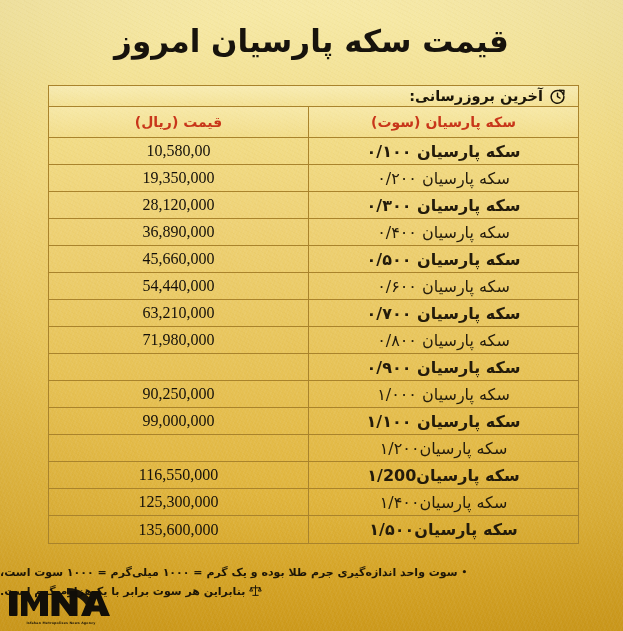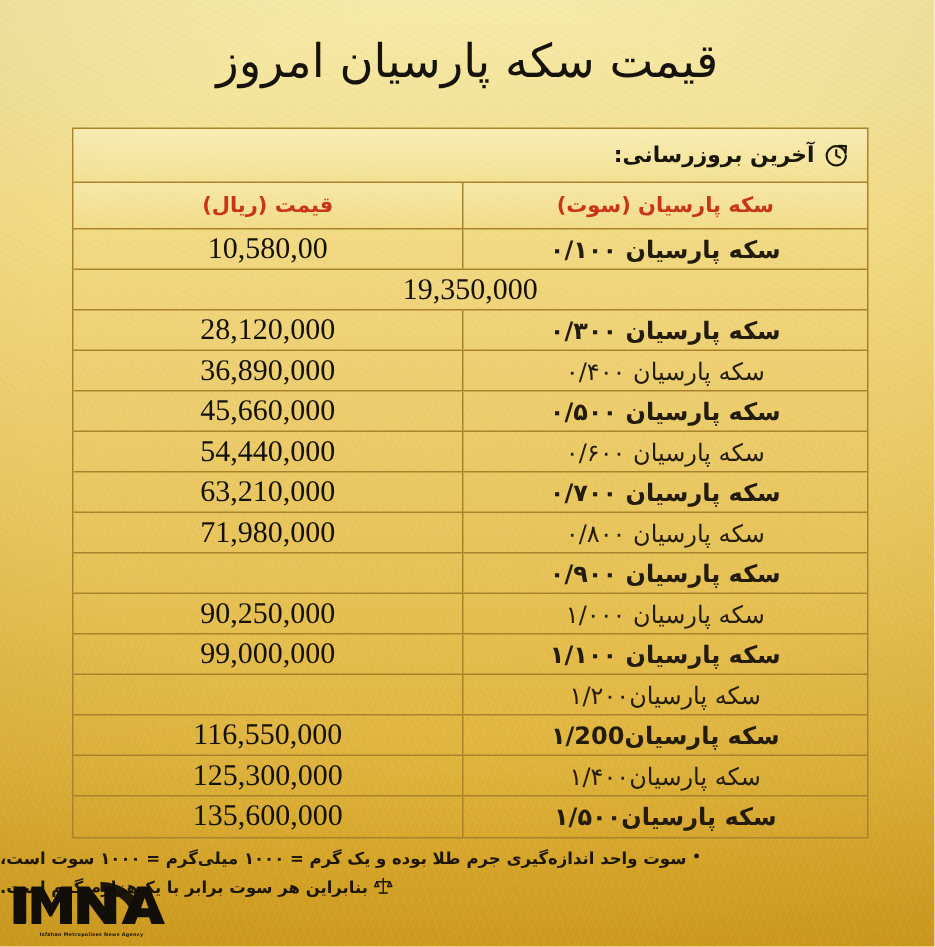--- a/index.html
+++ b/index.html
@@ -46,39 +46,39 @@
   }
 
   
   .title {
     position: absolute;
     top: 22px;
     left: 0;
     right: 0;
     text-align: center;
     font-size: 31px;
-    font-weight: normal;
+    font-weight: bold;
     color: #17130c;
     letter-spacing: -0.3px;
     line-height: 1.25;
     z-index: 3;
   }
 
   
   .table-wrap {
     position: absolute;
     top: 85px;
     left: 48px;
     width: 531px;
     border: 1px solid #a9832c;
     z-index: 3;
   }
 
   .update-row {
-    height: 36px;
+    height: 21px;
     border-bottom: 1px solid #a9832c;
     display: flex;
     align-items: center;
     justify-content: flex-start;
     padding: 0 12px 0 0;
     background: linear-gradient(to bottom, rgba(255,252,225,.40), rgba(255,244,196,.12));
   }
 
   .update-label {
     font-size: 14.5px;
@@ -126,21 +126,21 @@
   }
   .data-row:last-child { border-bottom: none; }
 
   .data-row .cell-coin {
     font-size: 16px;
     color: #231b0b;
   }
   .data-row.bold .cell-coin { font-weight: bold; }
 
   .data-row .cell-price {
-    font-size: 20px;
+    font-size: 16px;
     color: #14100a;
     font-family: "Liberation Serif", "DejaVu Serif", serif;
     direction: ltr;
   }
 
   
   .notes {
     position: absolute;
     left: 0;
     right: 0;
@@ -199,20 +199,21 @@
     <div class="cell-coin">سکه پارسیان (سوت)</div>
     <div class="cell-price">قیمت (ریال)</div>
   </div>
 
   <div id="rows-host">
       <div class="data-row bold">
         <div class="cell-coin">سکه پارسیان ۰/۱۰۰</div>
         <div class="cell-price">10,580,00</div>
       </div>
       <div class="data-row">
+        <div class="cell-coin">سکه پارسیان ۰/۲۰۰</div>
         <div class="cell-price">19,350,000</div>
       </div>
       <div class="data-row bold">
         <div class="cell-coin">سکه پارسیان ۰/۳۰۰</div>
         <div class="cell-price">28,120,000</div>
       </div>
       <div class="data-row">
         <div class="cell-coin">سکه پارسیان ۰/۴۰۰</div>
         <div class="cell-price">36,890,000</div>
       </div>

